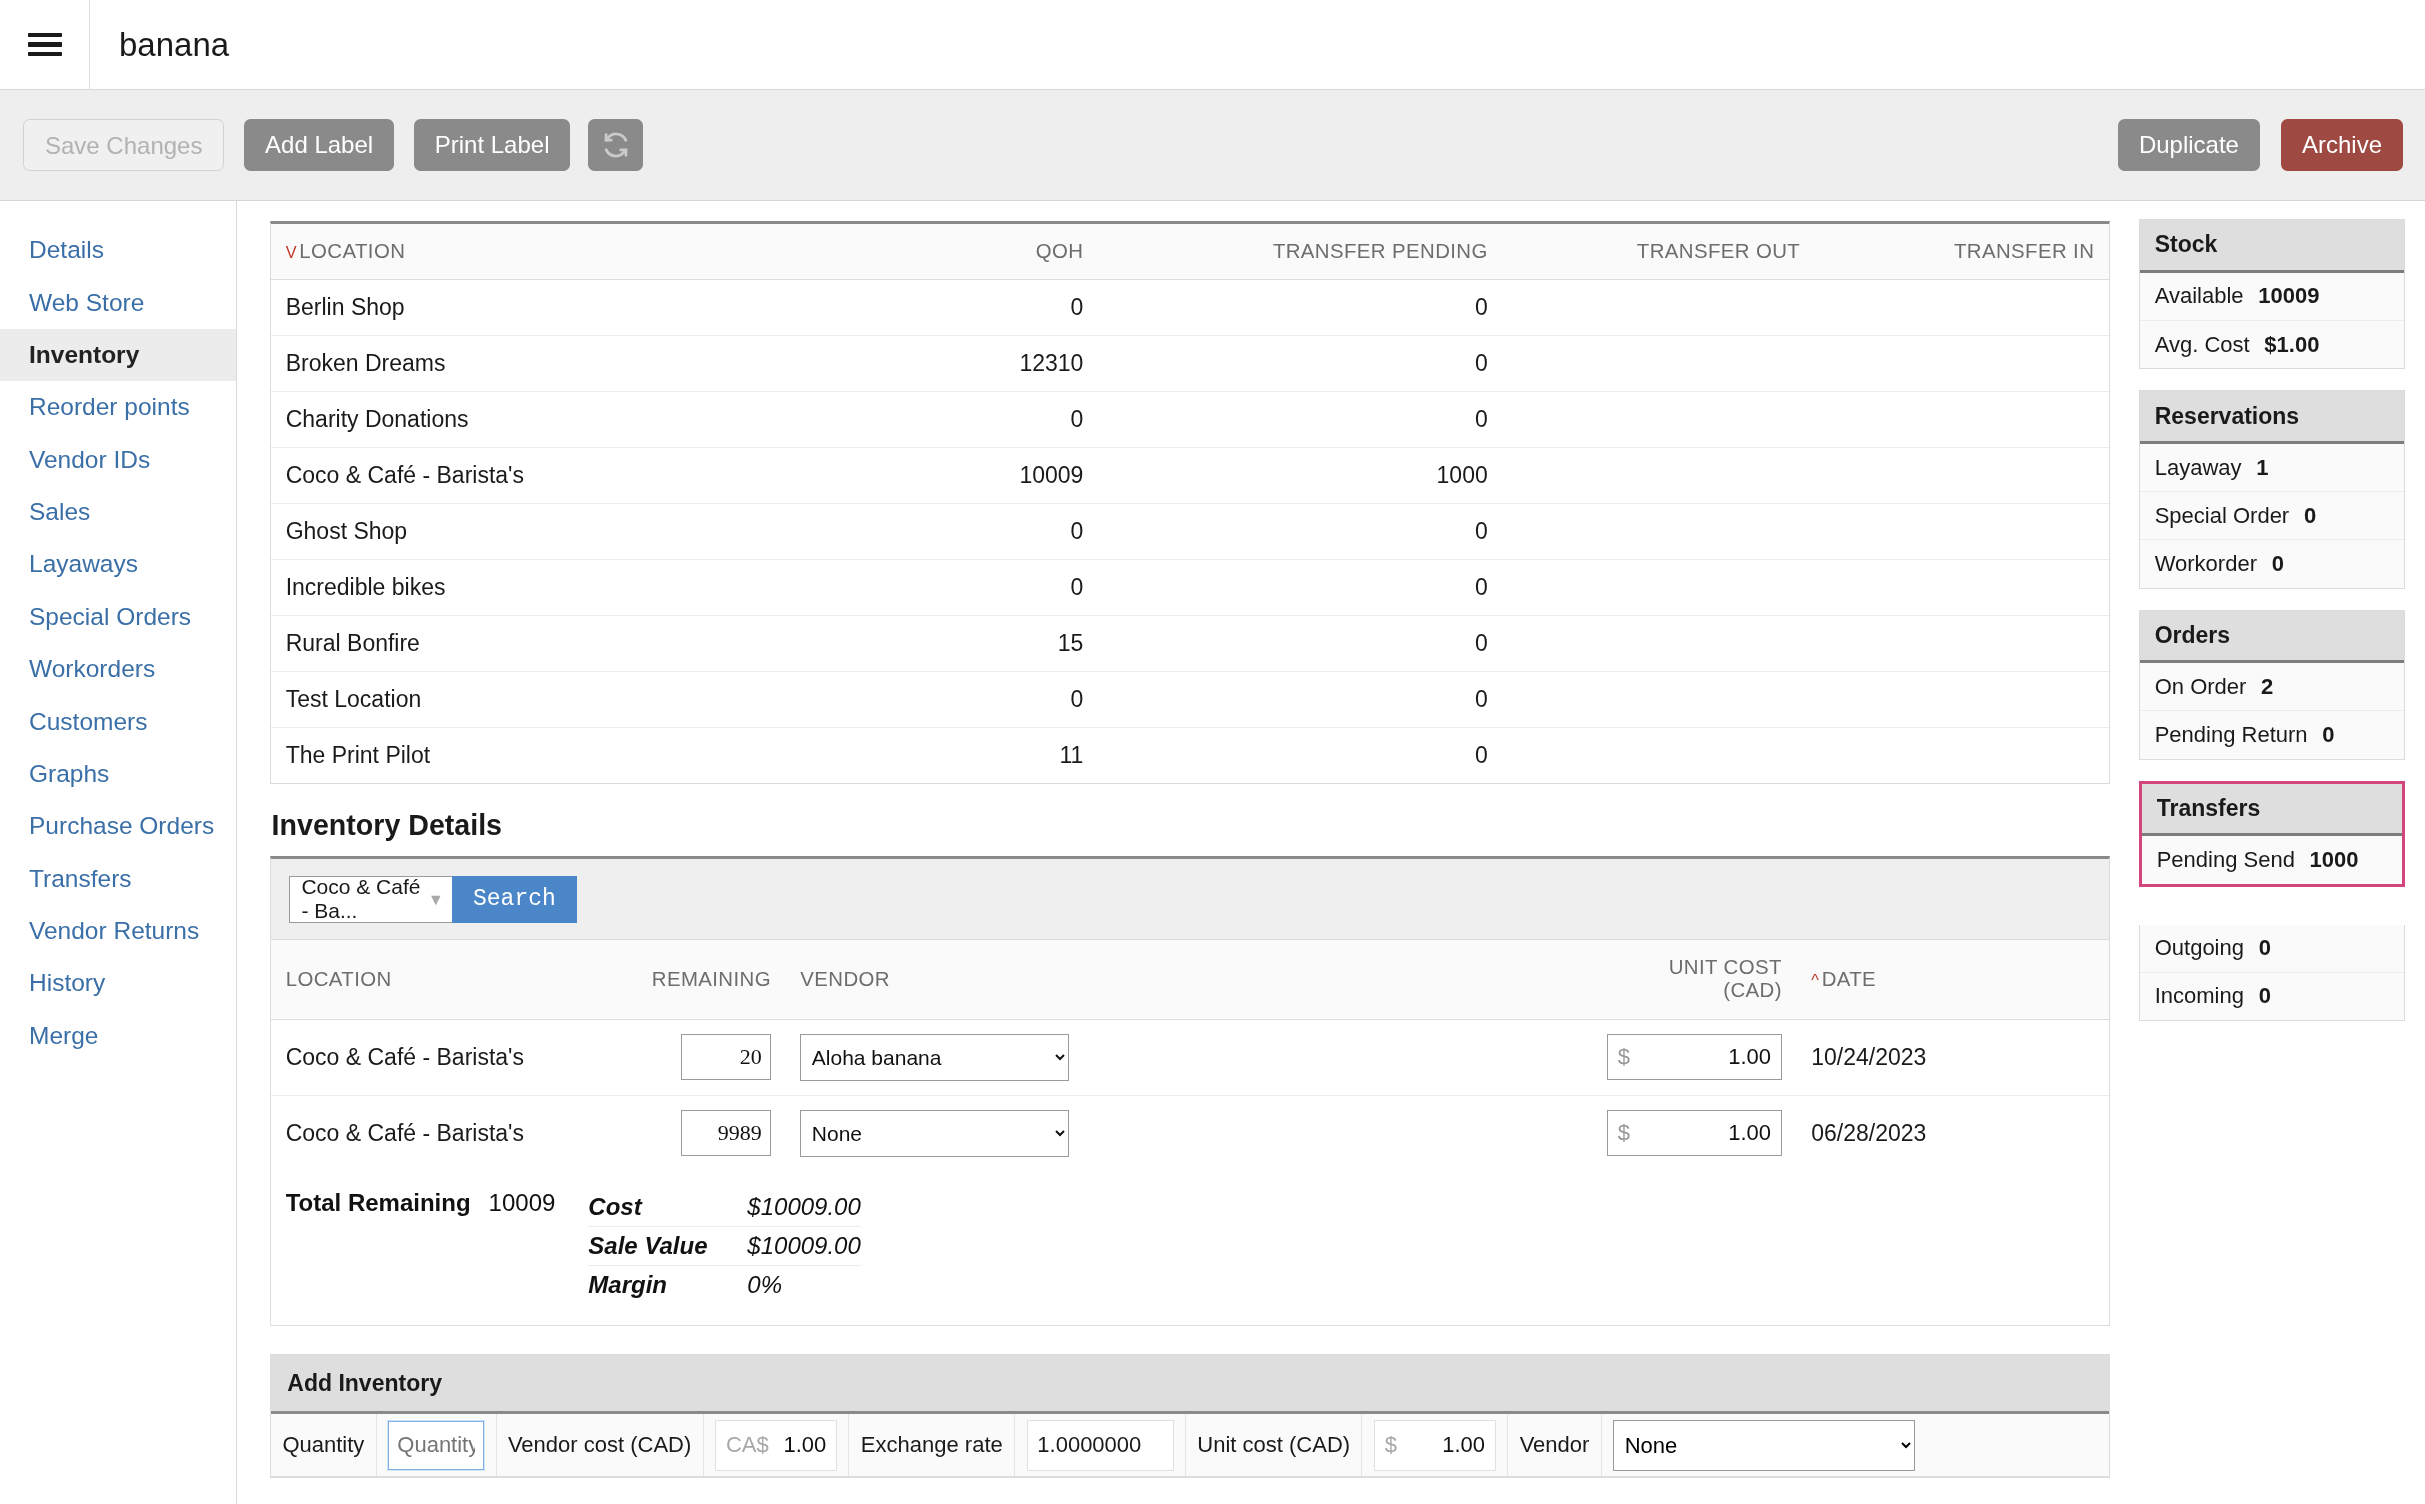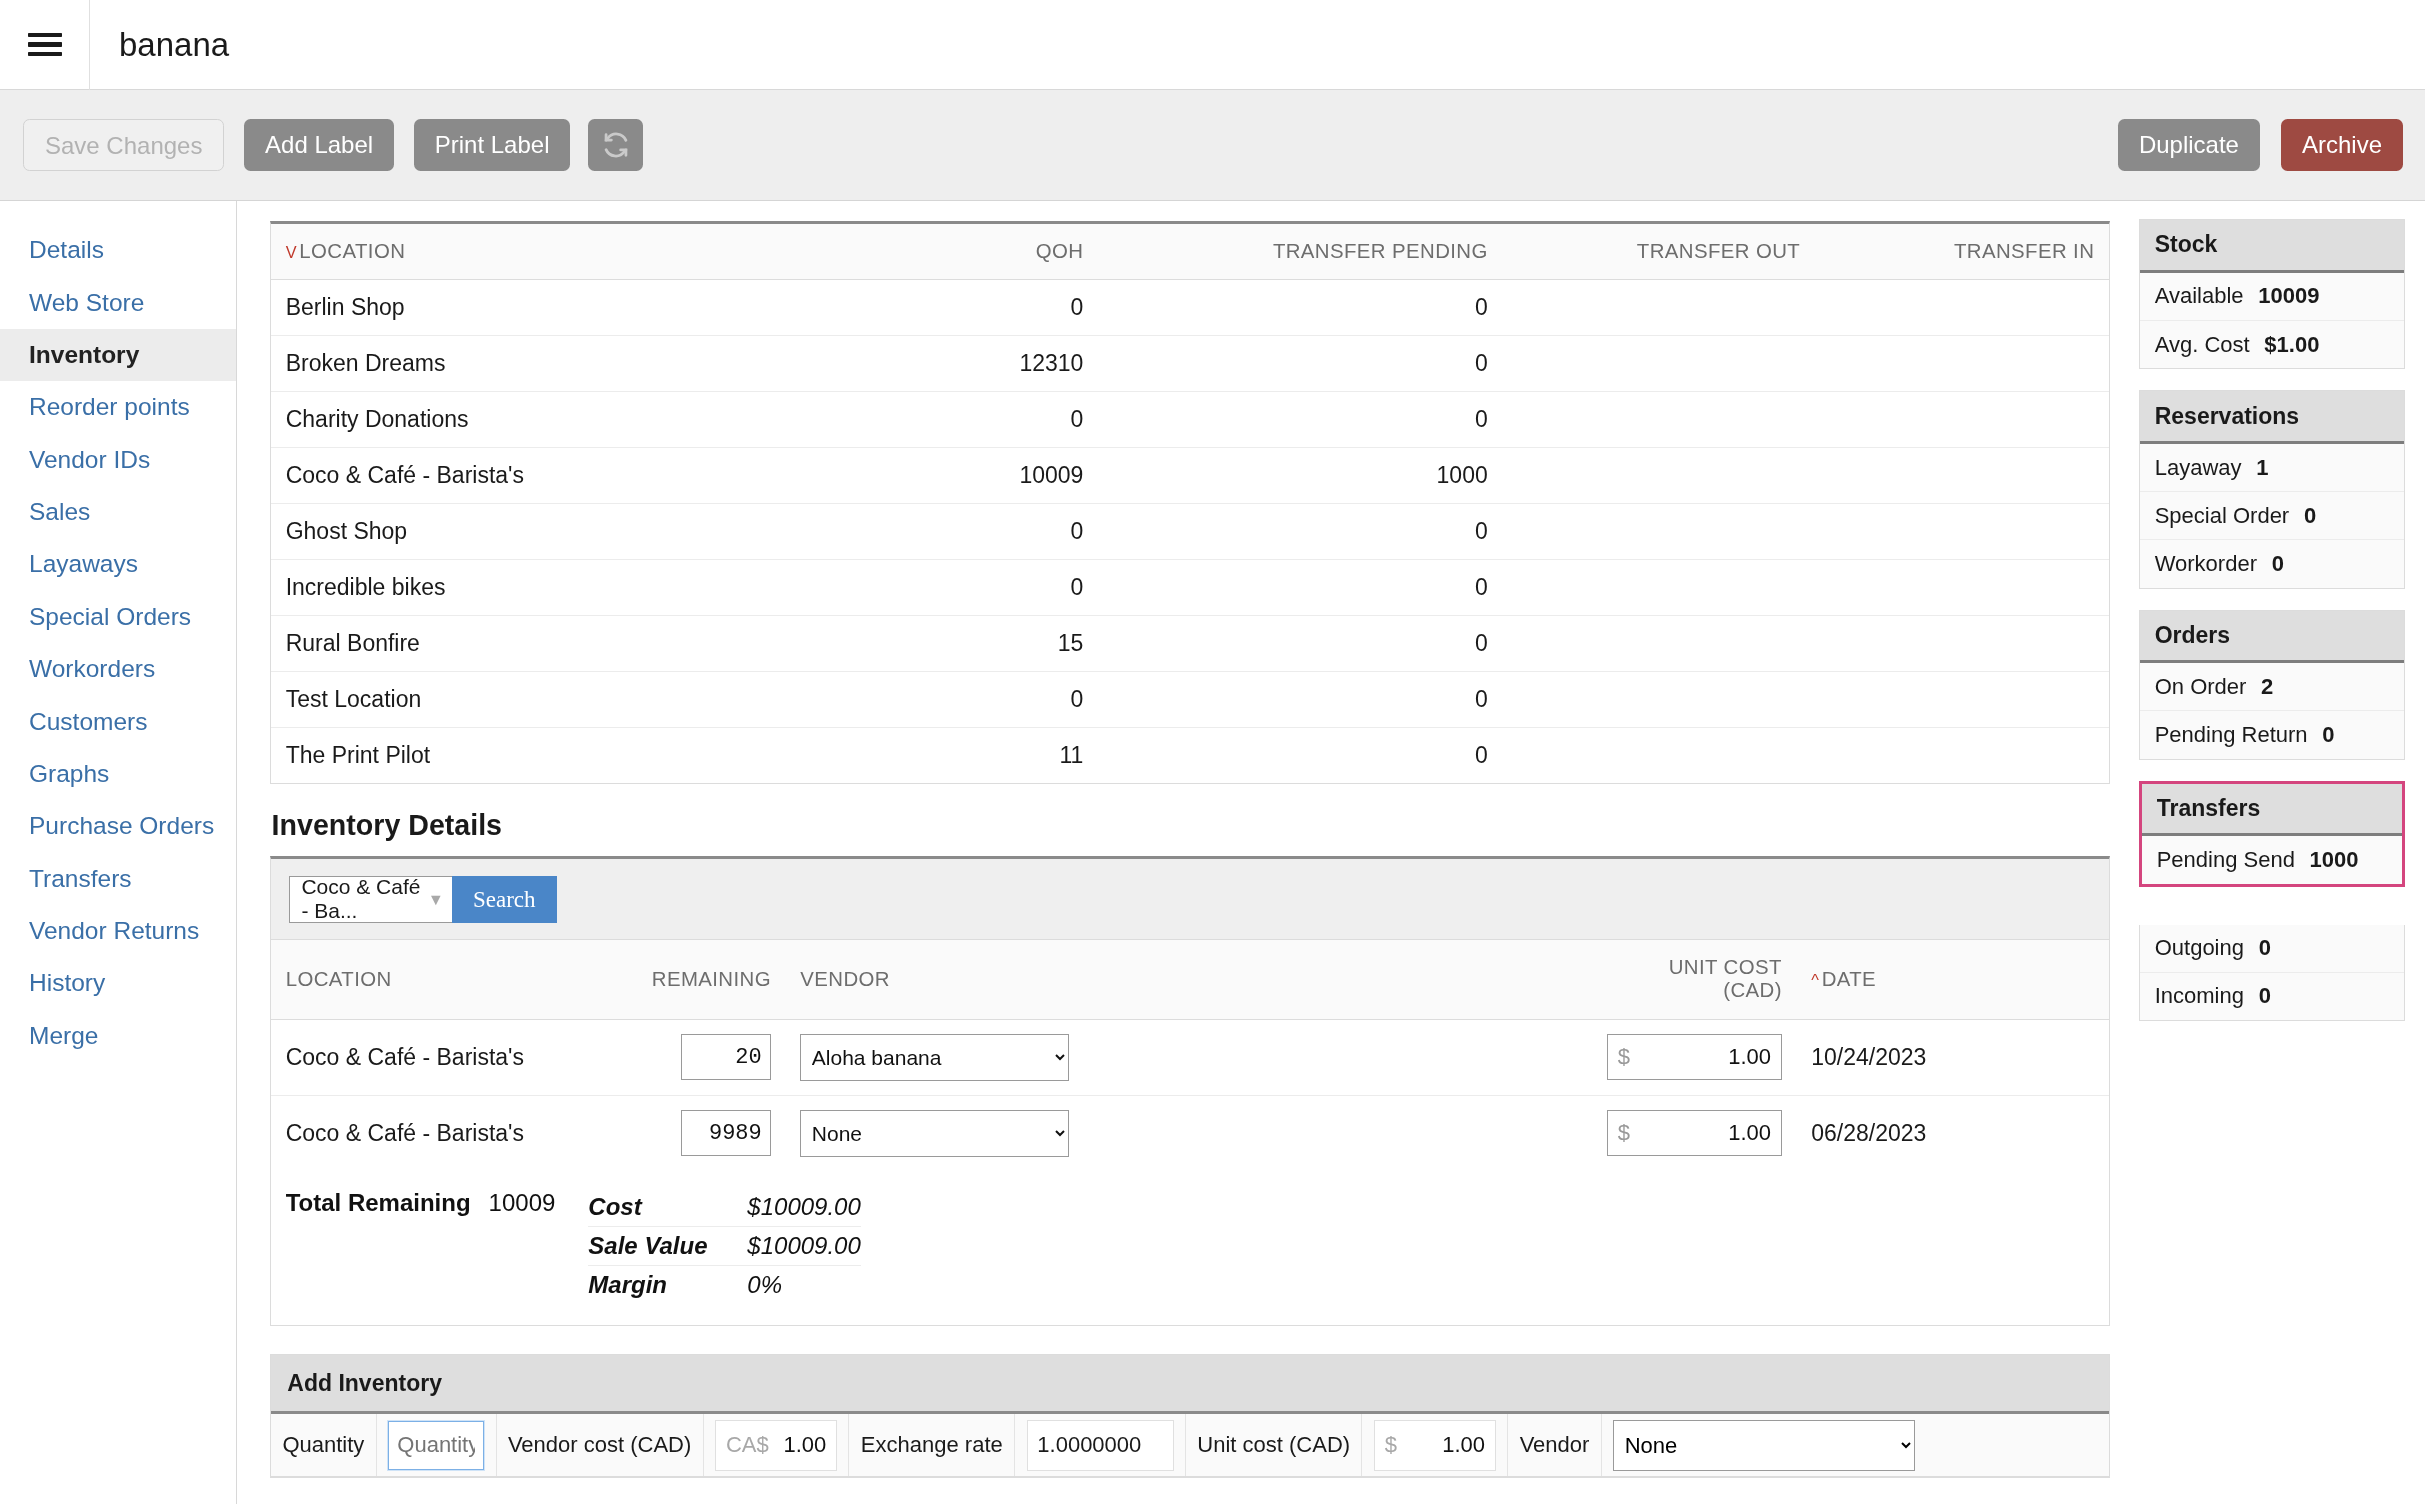--- a/index.html
+++ b/index.html
@@ -77,25 +77,25 @@
   .hdr-sorted{ color:#1a1a1a; font-weight:bold;}
 
   
   .searchbar{ background:#efefef; border-bottom:0.8px solid #dcdcdc; padding:16.3px 18px; display:flex; align-items:center;}
   .selbox{
     height:47px; width:163px; background:#fff; border:0.8px solid #9a9a9a; border-right:none;
     display:flex; align-items:center; padding:0 8.2px 0 11.4px; font-size:21px; color:#1a1a1a;
     justify-content:space-between; cursor:pointer;
   }
   .selbox .tri{ color:#a9a9a9; font-size:16.3px; }
-  .btn-search{ background:#4a86c8; color:#fff; height:47px; line-height:47px; padding:0 21px; font-size:23px; border:none; cursor:pointer; font-family:Liberation Serif, serif;}
+  .btn-search{ background:#4a86c8; color:#fff; height:47px; line-height:47px; padding:0 21px; font-size:23px; border:none; cursor:pointer; font-family:Liberation Mono, monospace;}
 
   .numinput{
     width:90px; height:46px; border:0.8px solid #9a9a9a; background:#fff; font-size:22px;
-    text-align:right; padding:0 8.2px; font-family:Liberation Mono, monospace; color:#111;
+    text-align:right; padding:0 8.2px; font-family:Liberation Serif, serif; color:#111;
   }
   select.vendorsel{
     width:269px; height:47px; border:0.8px solid #9a9a9a; background:#fff; font-size:21px;
     padding:0 6.5px; font-family:inherit; color:#111;
   }
   .costbox{
     width:175px; height:46px; border:0.8px solid #9a9a9a; background:#fff; display:flex; align-items:center;
     padding:0 9.8px; justify-content:space-between;
   }
   .costbox .cur{ color:#999; font-size:22px;}

